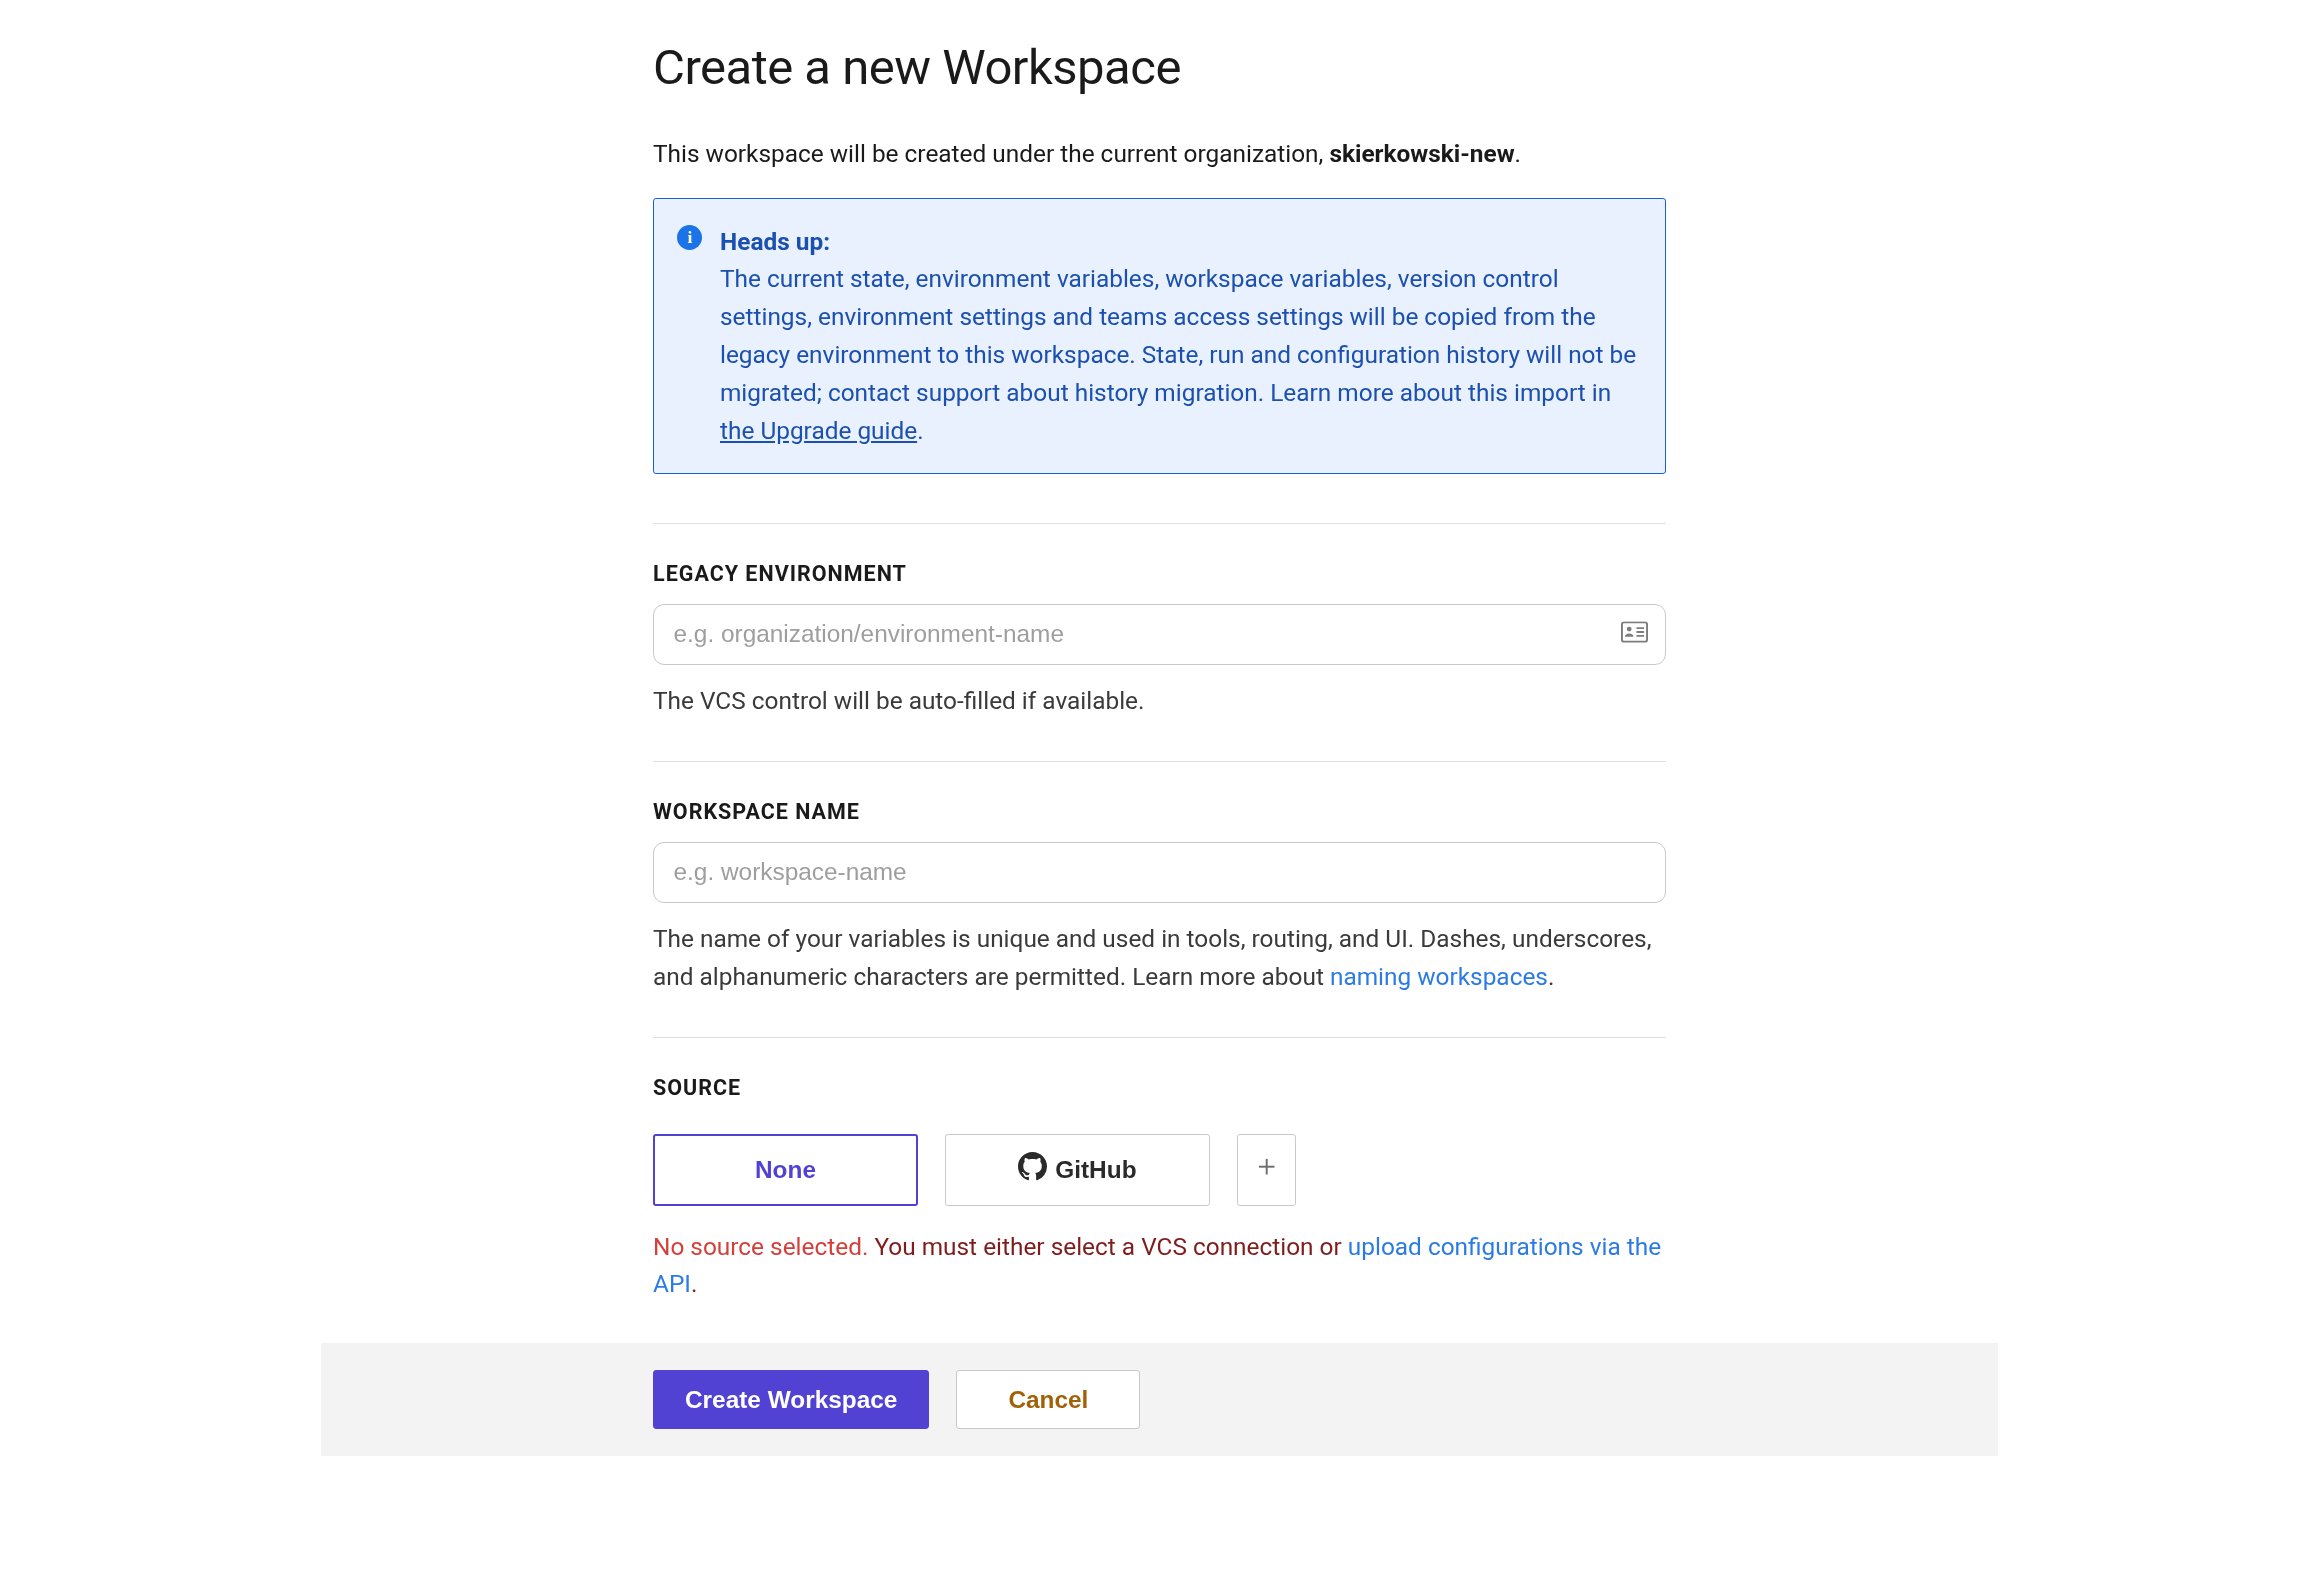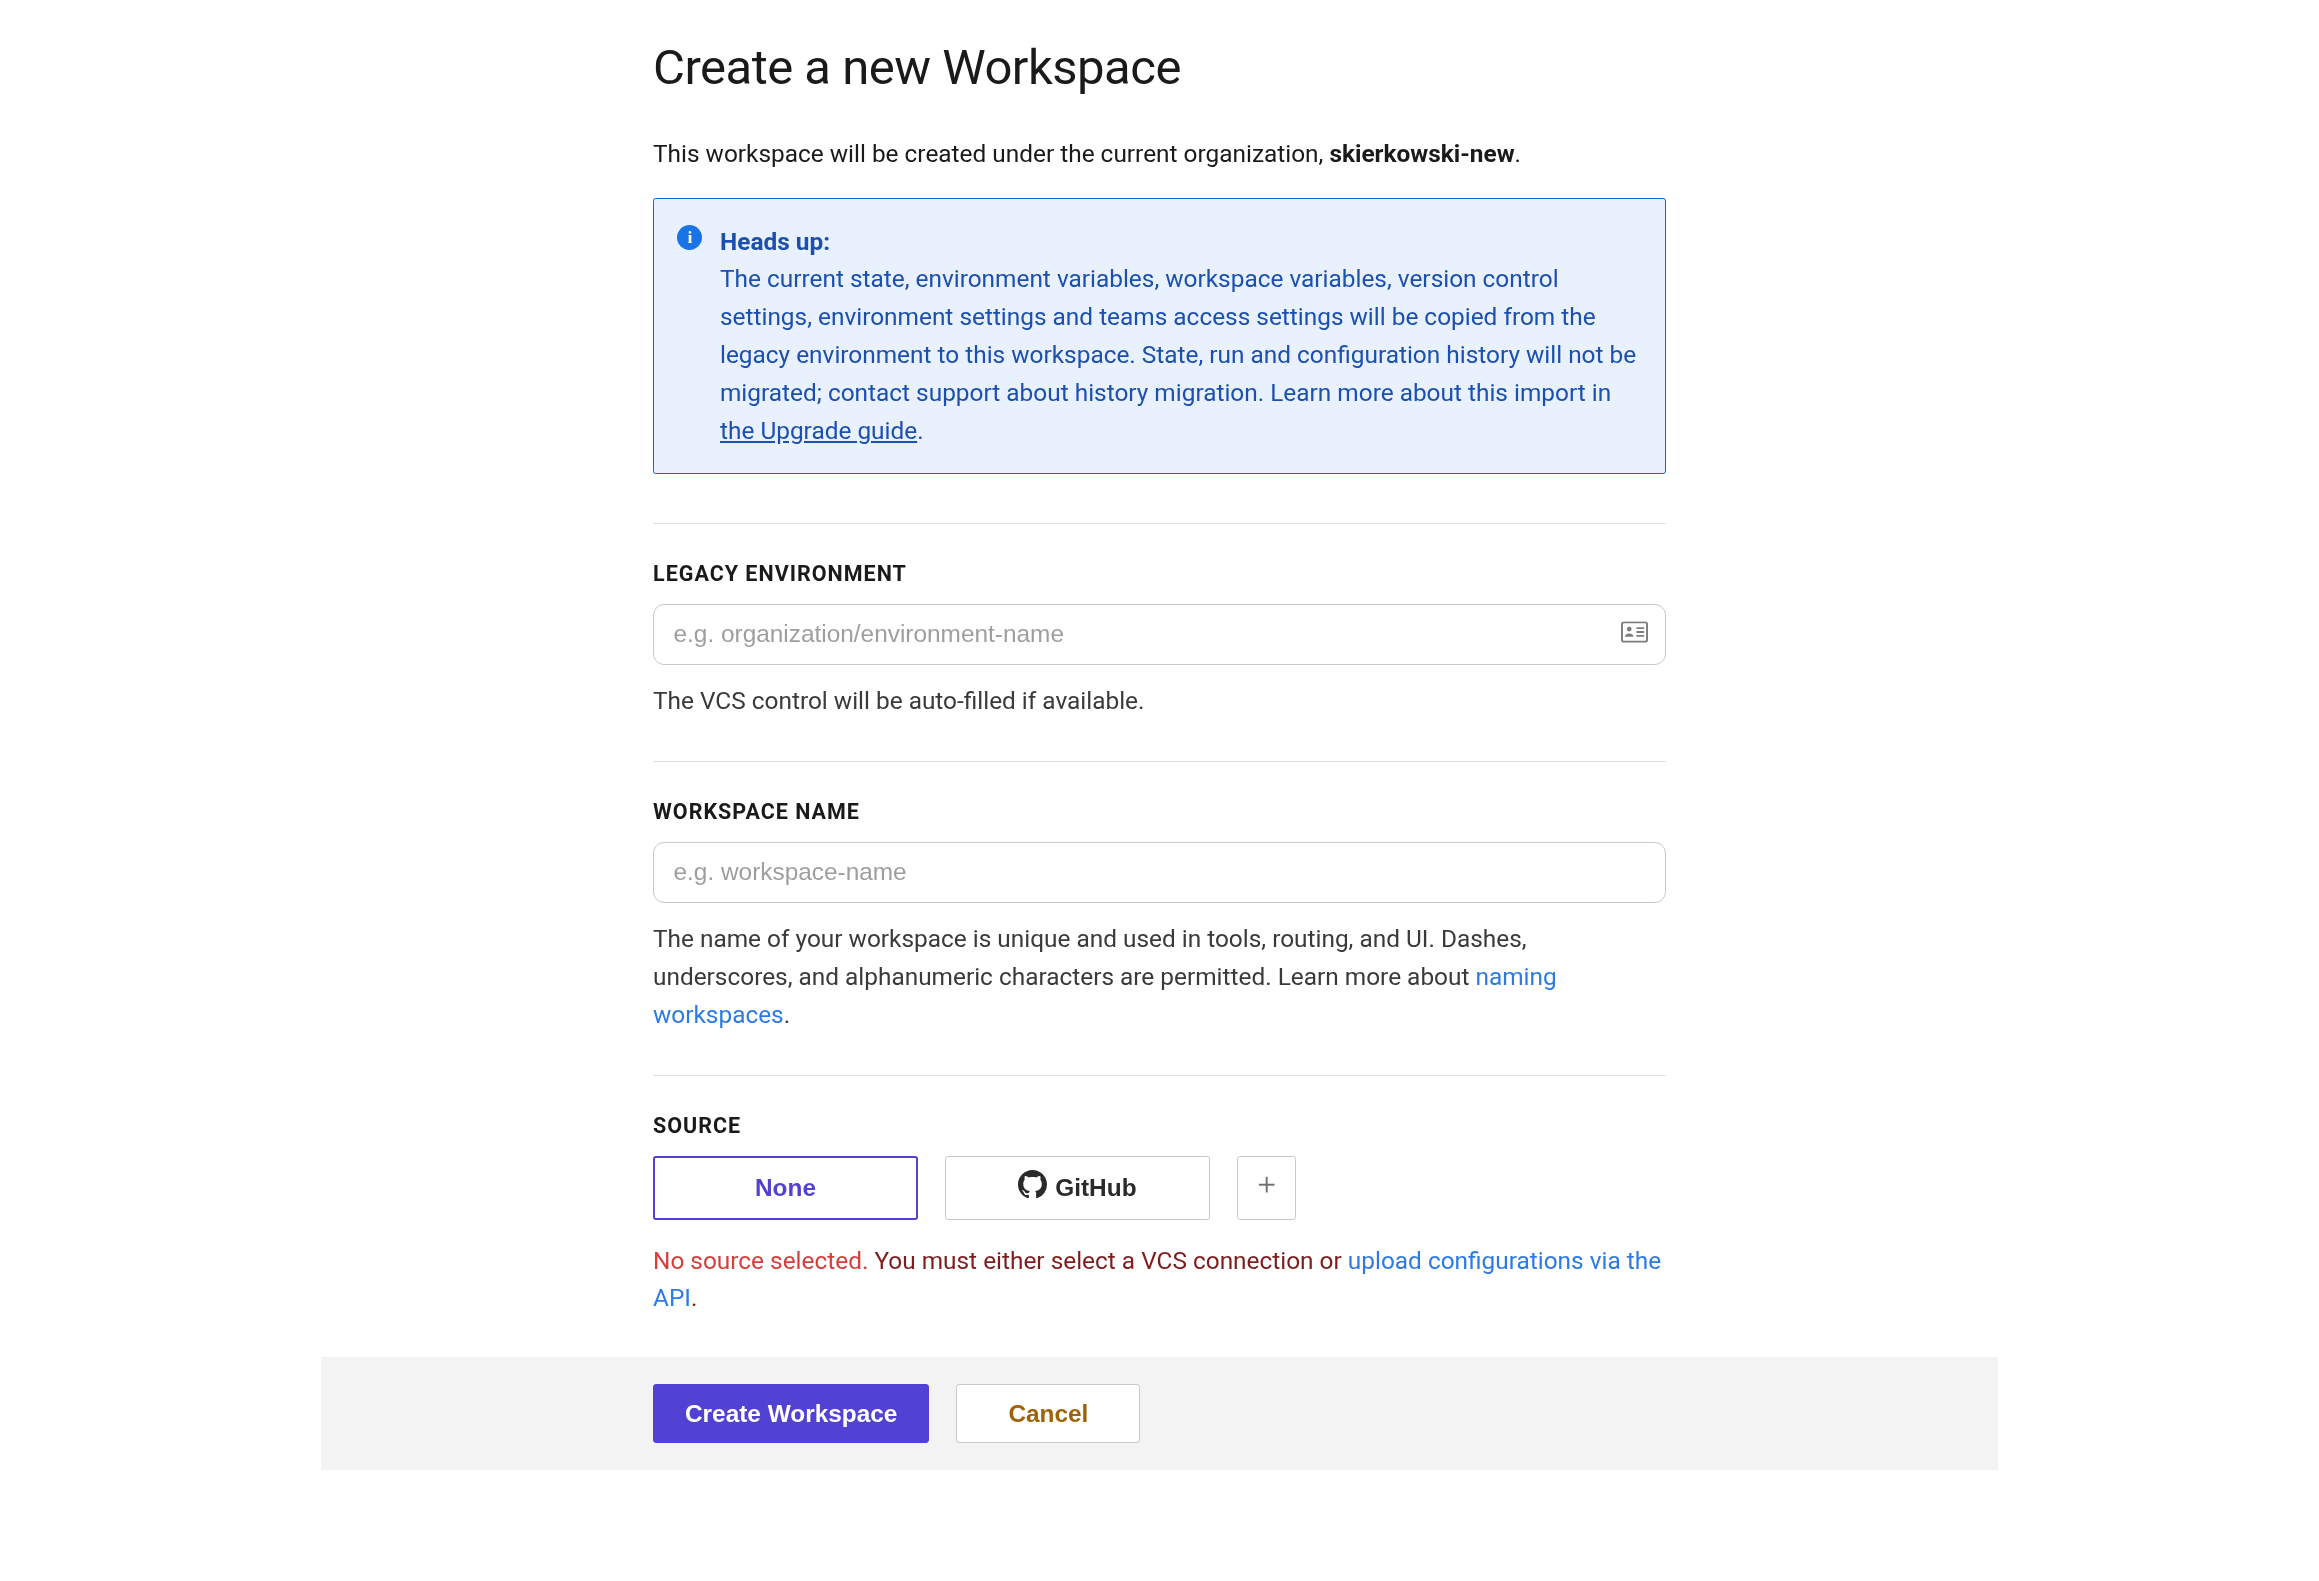--- a/index.html
+++ b/index.html
@@ -147,29 +147,30 @@
     .source-buttons {
       display: flex;
       gap: 27px;
       margin-bottom: 23.4px;
     }
     .source-btn {
       display: flex;
       align-items: center;
       justify-content: center;
       gap: 7.8px;
-      height: 64px;
+      height: 72px;
       border: 1px solid #c9c9c9;
       border-radius: 2.9px;
       background: #fff;
       font-size: 24.4px;
       font-weight: 700;
       cursor: pointer;
       padding: 0 39px;
       min-width: 265px;
+      margin-top: 16px;
     }
     .source-btn.selected {
       border: 2px solid #5242d4;
       color: #5242d4;
     }
     .source-btn.github {
       color: #2a2a2a;
     }
     .source-btn.add {
       min-width: 59px;
@@ -267,21 +268,21 @@
         </svg>
       </span>
     </div>
     <p class="input-help">The VCS control will be auto-filled if available.</p>
   </div>
 
   <div class="section">
     <div class="section-label">WORKSPACE NAME</div>
     <input type="text" class="text-input" placeholder="e.g. workspace-name" style="">
     <p class="input-help">
-      <span>The name of your workspace is unique and used in tools, routing, and UI. Dashes, underscores, and alphanumeric characters are permitted. Learn more about </span><a href="#">naming workspaces</a><span>.</span>
+      <span>The name of your variables is unique and used in tools, routing, and UI. Dashes, underscores, and alphanumeric characters are permitted. Learn more about </span><a href="#">naming workspaces</a><span>.</span>
     </p>
   </div>
 
   <div class="section">
     <div class="section-label">SOURCE</div>
     <div class="source-buttons">
       <button class="source-btn selected">None</button>
       <button class="source-btn github">
         <span>
           <svg class="github-icon" viewBox="0 0 16 16" fill="currentColor">

